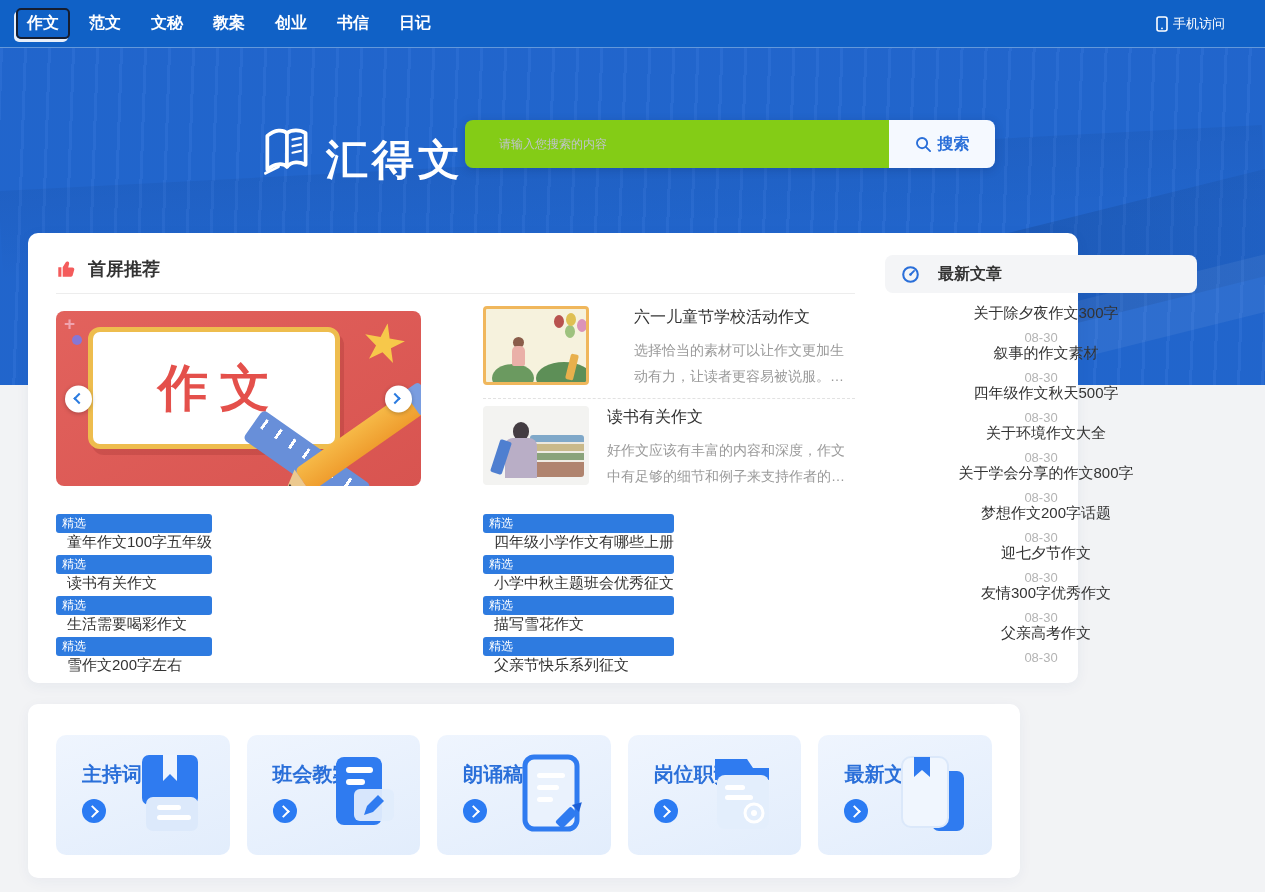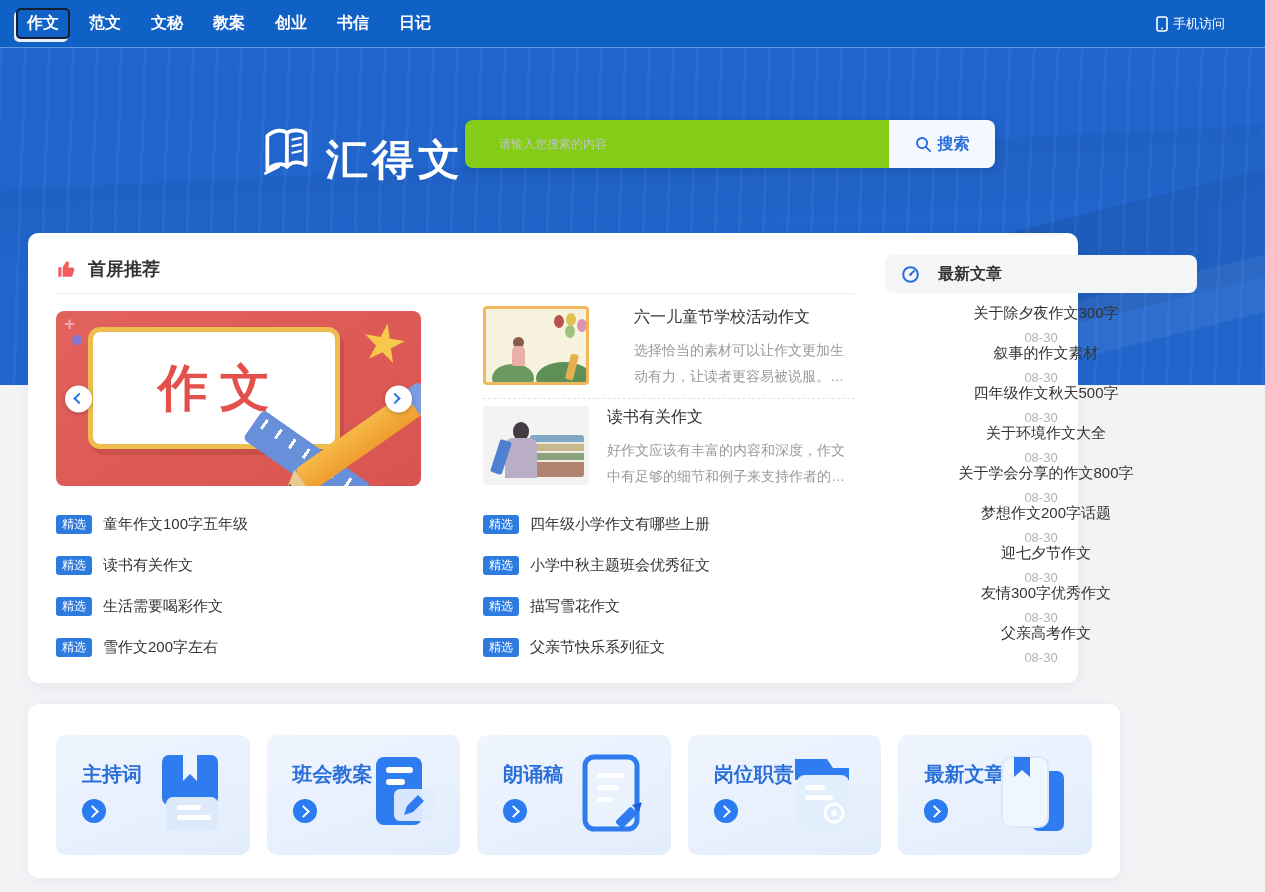--- a/index.html
+++ b/index.html
@@ -165,21 +165,21 @@
   .art-body { flex:1; min-width:0; }
   .art-title { font-size:16px; color:#333; text-decoration:none; display:block; margin-top:1px; }
   .art-excerpt {
     margin-top:9px; font-size:14px; color:#9a9a9a; line-height:26px;
     display:-webkit-box; -webkit-line-clamp:2; -webkit-box-orient:vertical; overflow:hidden;
   }
 
   
   .pick-col { position:absolute; top:281px; }
   .pick-col.left { left:0; } .pick-col.right { left:427px; }
-  .pick-row { display:flex; align-items:center; height:20px; margin-bottom:21px; cursor:pointer; }
+  .pick-row { display:flex; height:20px; margin-bottom:21px; cursor:pointer;flex-direction:column; }
   .pick-badge {
     background:var(--badge-blue,#2e7be0); color:#fff; font-size:12px; line-height:19px;
     padding:0 6px; border-radius:3px; flex:none;
   }
   .pick-title { margin-left:11px; font-size:15px; color:#333; text-decoration:none; white-space:nowrap; }
 
   
   .sidebar { position:absolute; left:857px; top:22px; width:312px; }
   .sidebar-head {
     height:38px; background:#f4f5f7; border-radius:8px;
@@ -187,21 +187,21 @@
   }
   .sidebar-head h2 { font-size:16px; color:#333; }
   .latest-list { list-style:none; margin-top:11px; }
   .latest-item { height:40px; display:flex; align-items:center; cursor:pointer;flex-direction:column; }
   .latest-title { margin-left:10px; font-size:15px; color:#333; text-decoration:none; white-space:nowrap; flex:none; }
   .leader { flex:1; border-bottom:1px dashed #dcdcdc; margin:6px 10px 0 10px; }
   .latest-date { font-size:13px; color:var(--date-gray,#b3b3b3); flex:none; }
 
   
   .shortcut-panel {
-    position:absolute; left:28px; top:704px; width:1092px; height:174px;
+    position:absolute; left:28px; top:704px; width:992px; height:174px;
     background:#fff; border-radius:10px; z-index:10;
     display:flex; gap:17px; padding:31px 28px;
     box-shadow:0 3px 14px rgba(30,60,120,.05);
   }
   .scard {
     position:relative; width:214px; height:120px; border-radius:10px; cursor:pointer;
     background:linear-gradient(160deg,#eff5fe 0%,#e2edfc 100%);
   }
   .scard h3 { position:absolute; left:26px; top:26px; font-size:20px; color:var(--card-title-blue,#2a6fd9); }
   .scard .go {

